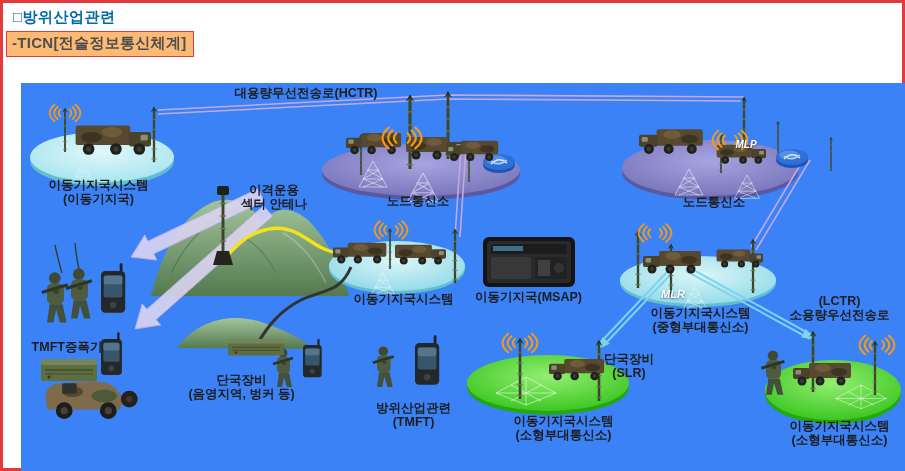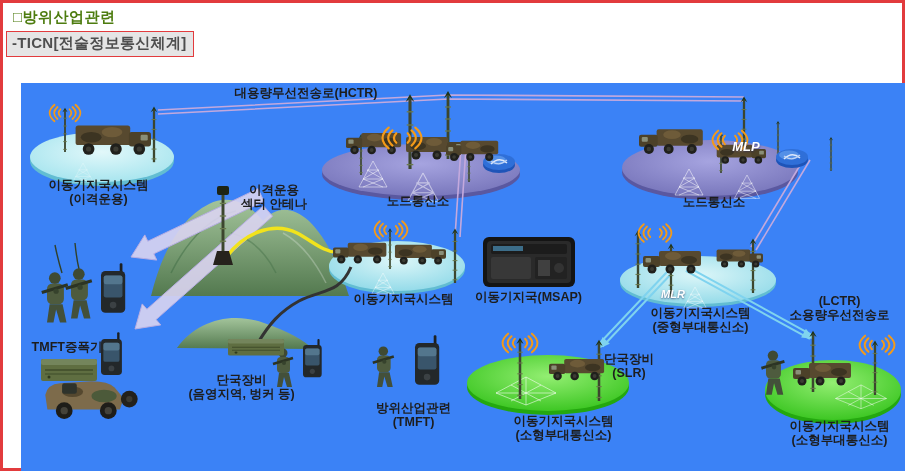--- a/index.html
+++ b/index.html
@@ -1,23 +1,23 @@
 <!DOCTYPE html>
 <html><head>
 <meta charset="utf-8">
 <style>
   html,body{margin:0;padding:0;}
   body{
     width:905px;height:471px;position:relative;background:#ffffff;
     font-family:"Liberation Sans","DejaVu Sans",sans-serif;overflow:hidden;
   }
   .frame{position:absolute;inset:0;border:3px solid #e23b3d;pointer-events:none;}
-  .hdr1{position:absolute;left:13px;top:8px;font-size:15px;font-weight:bold;color:#4d7c0f;letter-spacing:.5px;text-align:right;}
+  .hdr1{position:absolute;left:13px;top:8px;font-size:15px;font-weight:bold;color:#0369a1;letter-spacing:.5px;text-align:right;}
   .hdr2-box{position:absolute;left:6px;top:31px;border:1px solid #e23b3d;padding:2px 7px 3px 5px;
-    font-size:15px;font-weight:bold;color:#4e4e4e;letter-spacing:.3px;background:#e5e5e5;}
+    font-size:15px;font-weight:bold;color:#4e4e4e;letter-spacing:.3px;background:#fdba74;}
   .diagram{position:absolute;left:21px;top:83px;width:889px;height:452px;background:#3b82f6;}
   .diagram svg{position:absolute;left:0;top:0;}
   .lbl{position:absolute;font-weight:bold;font-size:12.5px;color:#1d1d1d;text-align:center;
     line-height:1.14;white-space:nowrap;}
   .lbl div{white-space:nowrap;}
   .badge{position:absolute;color:#ffffff;font-weight:bold;font-style:italic;text-align:center;
     text-shadow:0 1px 2px rgba(40,40,90,.65);}
 </style>
 </head>
 <body>
@@ -297,38 +297,38 @@
     <use href="#sig" transform="translate(634,150) scale(0.8)"></use>
     <use href="#sig" transform="translate(499,260) scale(0.85)"></use>
     <use href="#sig" transform="translate(856,262) scale(0.85)"></use>
   </g>
 </svg>
 
   <div class="lbl" style="left:180px;top:3px;width:210px;">대용량무선전송로(HCTR)</div>
 
   <div class="lbl" style="left:5px;top:95px;width:145px;">
     <div>이동기지국시스템</div>
-    <div>(이격운용)</div>
+    <div>(이동기지국)</div>
   </div>
 
   <div class="lbl" style="left:193px;top:100px;width:120px;text-align:center;">
     <div>이격운용</div>
     <div>섹터 안테나</div>
   </div>
 
   <div class="lbl" style="left:332px;top:111px;width:130px;">노드통신소</div>
   <div class="lbl" style="left:628px;top:112px;width:130px;">노드통신소</div>
 
   <div class="lbl" style="left:300px;top:209px;width:165px;">
     <div>이동기지국시스템</div>
   </div>
 
   <div class="lbl" style="left:420px;top:207px;width:175px;">이동기지국(MSAP)</div>
 
-  <div class="badge" style="left:708px;top:56px;width:34px;font-size:13px;">MLP</div>
+  <div class="badge" style="left:708px;top:56px;width:34px;font-size:10px;">MLP</div>
   <div class="badge" style="left:634px;top:205px;width:36px;font-size:11px;text-align:center;">MLR</div>
 
   <div class="lbl" style="left:592px;top:223px;width:175px;">
     <div>이동기지국시스템</div>
     <div>(중형부대통신소)</div>
   </div>
 
   <div class="lbl" style="left:756px;top:211px;width:125px;">
     <div>(LCTR)</div>
     <div>소용량우선전송로</div>

